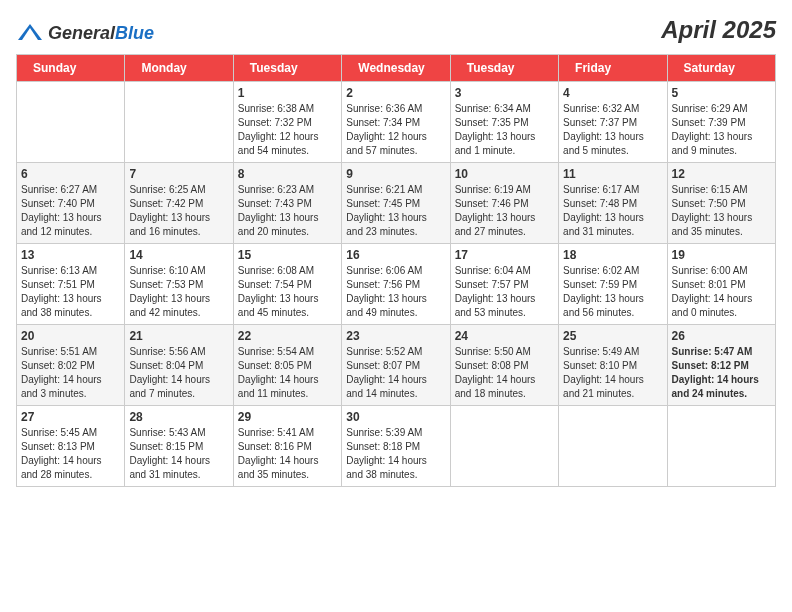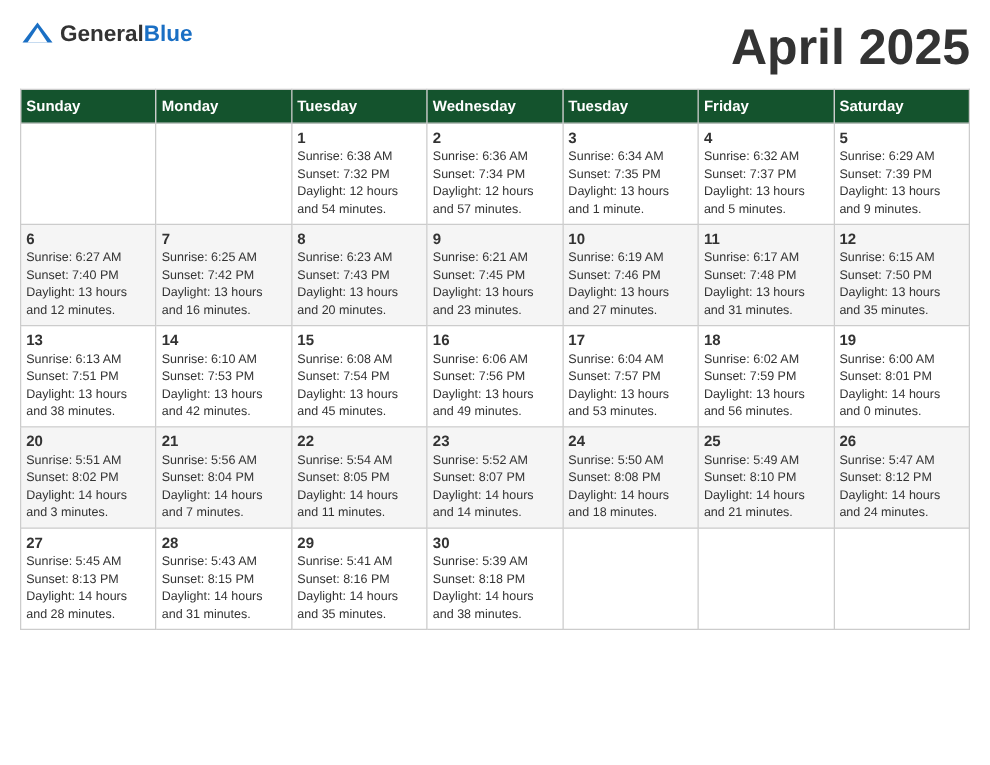--- a/index.html
+++ b/index.html
@@ -6,22 +6,23 @@
     body {
       font-family: Arial, sans-serif;
       background: #fff;
       width: 792px;
       min-height: 612px;
       padding: 16px;
     }
     .header-area {
       display: flex;
       justify-content: space-between;
-      align-items: flex-start;
+      align-items: flex-end;
       margin-bottom: 10px;
+      font-style: italic;
     }
     .logo {
       display: flex;
       align-items: center;
       gap: 4px;
     }
     .logo-text-general {
       font-size: 18px;
       font-weight: bold;
       color: #333;
@@ -32,37 +33,37 @@
       color: #1a6fc4;
     }
     .logo-icon {
       width: 28px;
       height: 22px;
     }
     .title-area {
       text-align: right;
     }
     .main-title {
-      font-size: 40px;
+      font-size: 24px;
       font-weight: bold;
       color: #333;
     }
     .sub-title {
       font-size: 14px;
       color: #555;
     }
     table {
       width: 100%;
       border-collapse: collapse;
       font-size: 11px;
     }
     thead tr th {
-      background-color: #14532d;
+      background-color: #ef4444;
       color: #fff;
-      padding: 6px 4px;
+      padding: 6px 16px;
       text-align: left;
       font-size: 12px;
       font-weight: bold;
       border: 1px solid #ccc;
     }
     tbody tr td {
       border: 1px solid #ccc;
       vertical-align: top;
       padding: 4px;
       height: 80px;
@@ -277,21 +278,21 @@
 Daylight: 14 hours and 18 minutes.</div>
         </td>
         <td>
           <div class="day-number">25</div>
           <div class="day-info" style="white-space: pre-line;">Sunrise: 5:49 AM
 Sunset: 8:10 PM
 Daylight: 14 hours and 21 minutes.</div>
         </td>
         <td>
           <div class="day-number">26</div>
-          <div class="day-info" style="white-space: pre-line;">Sunrise: 5:47 AM
+          <div class="day-info" style="white-space: pre-line; font-weight: bold;">Sunrise: 5:47 AM
 Sunset: 8:12 PM
 Daylight: 14 hours and 24 minutes.</div>
         </td>
       </tr>
       <tr>
         <td>
           <div class="day-number">27</div>
           <div class="day-info" style="white-space: pre-line;">Sunrise: 5:45 AM
 Sunset: 8:13 PM
 Daylight: 14 hours and 28 minutes.</div>

